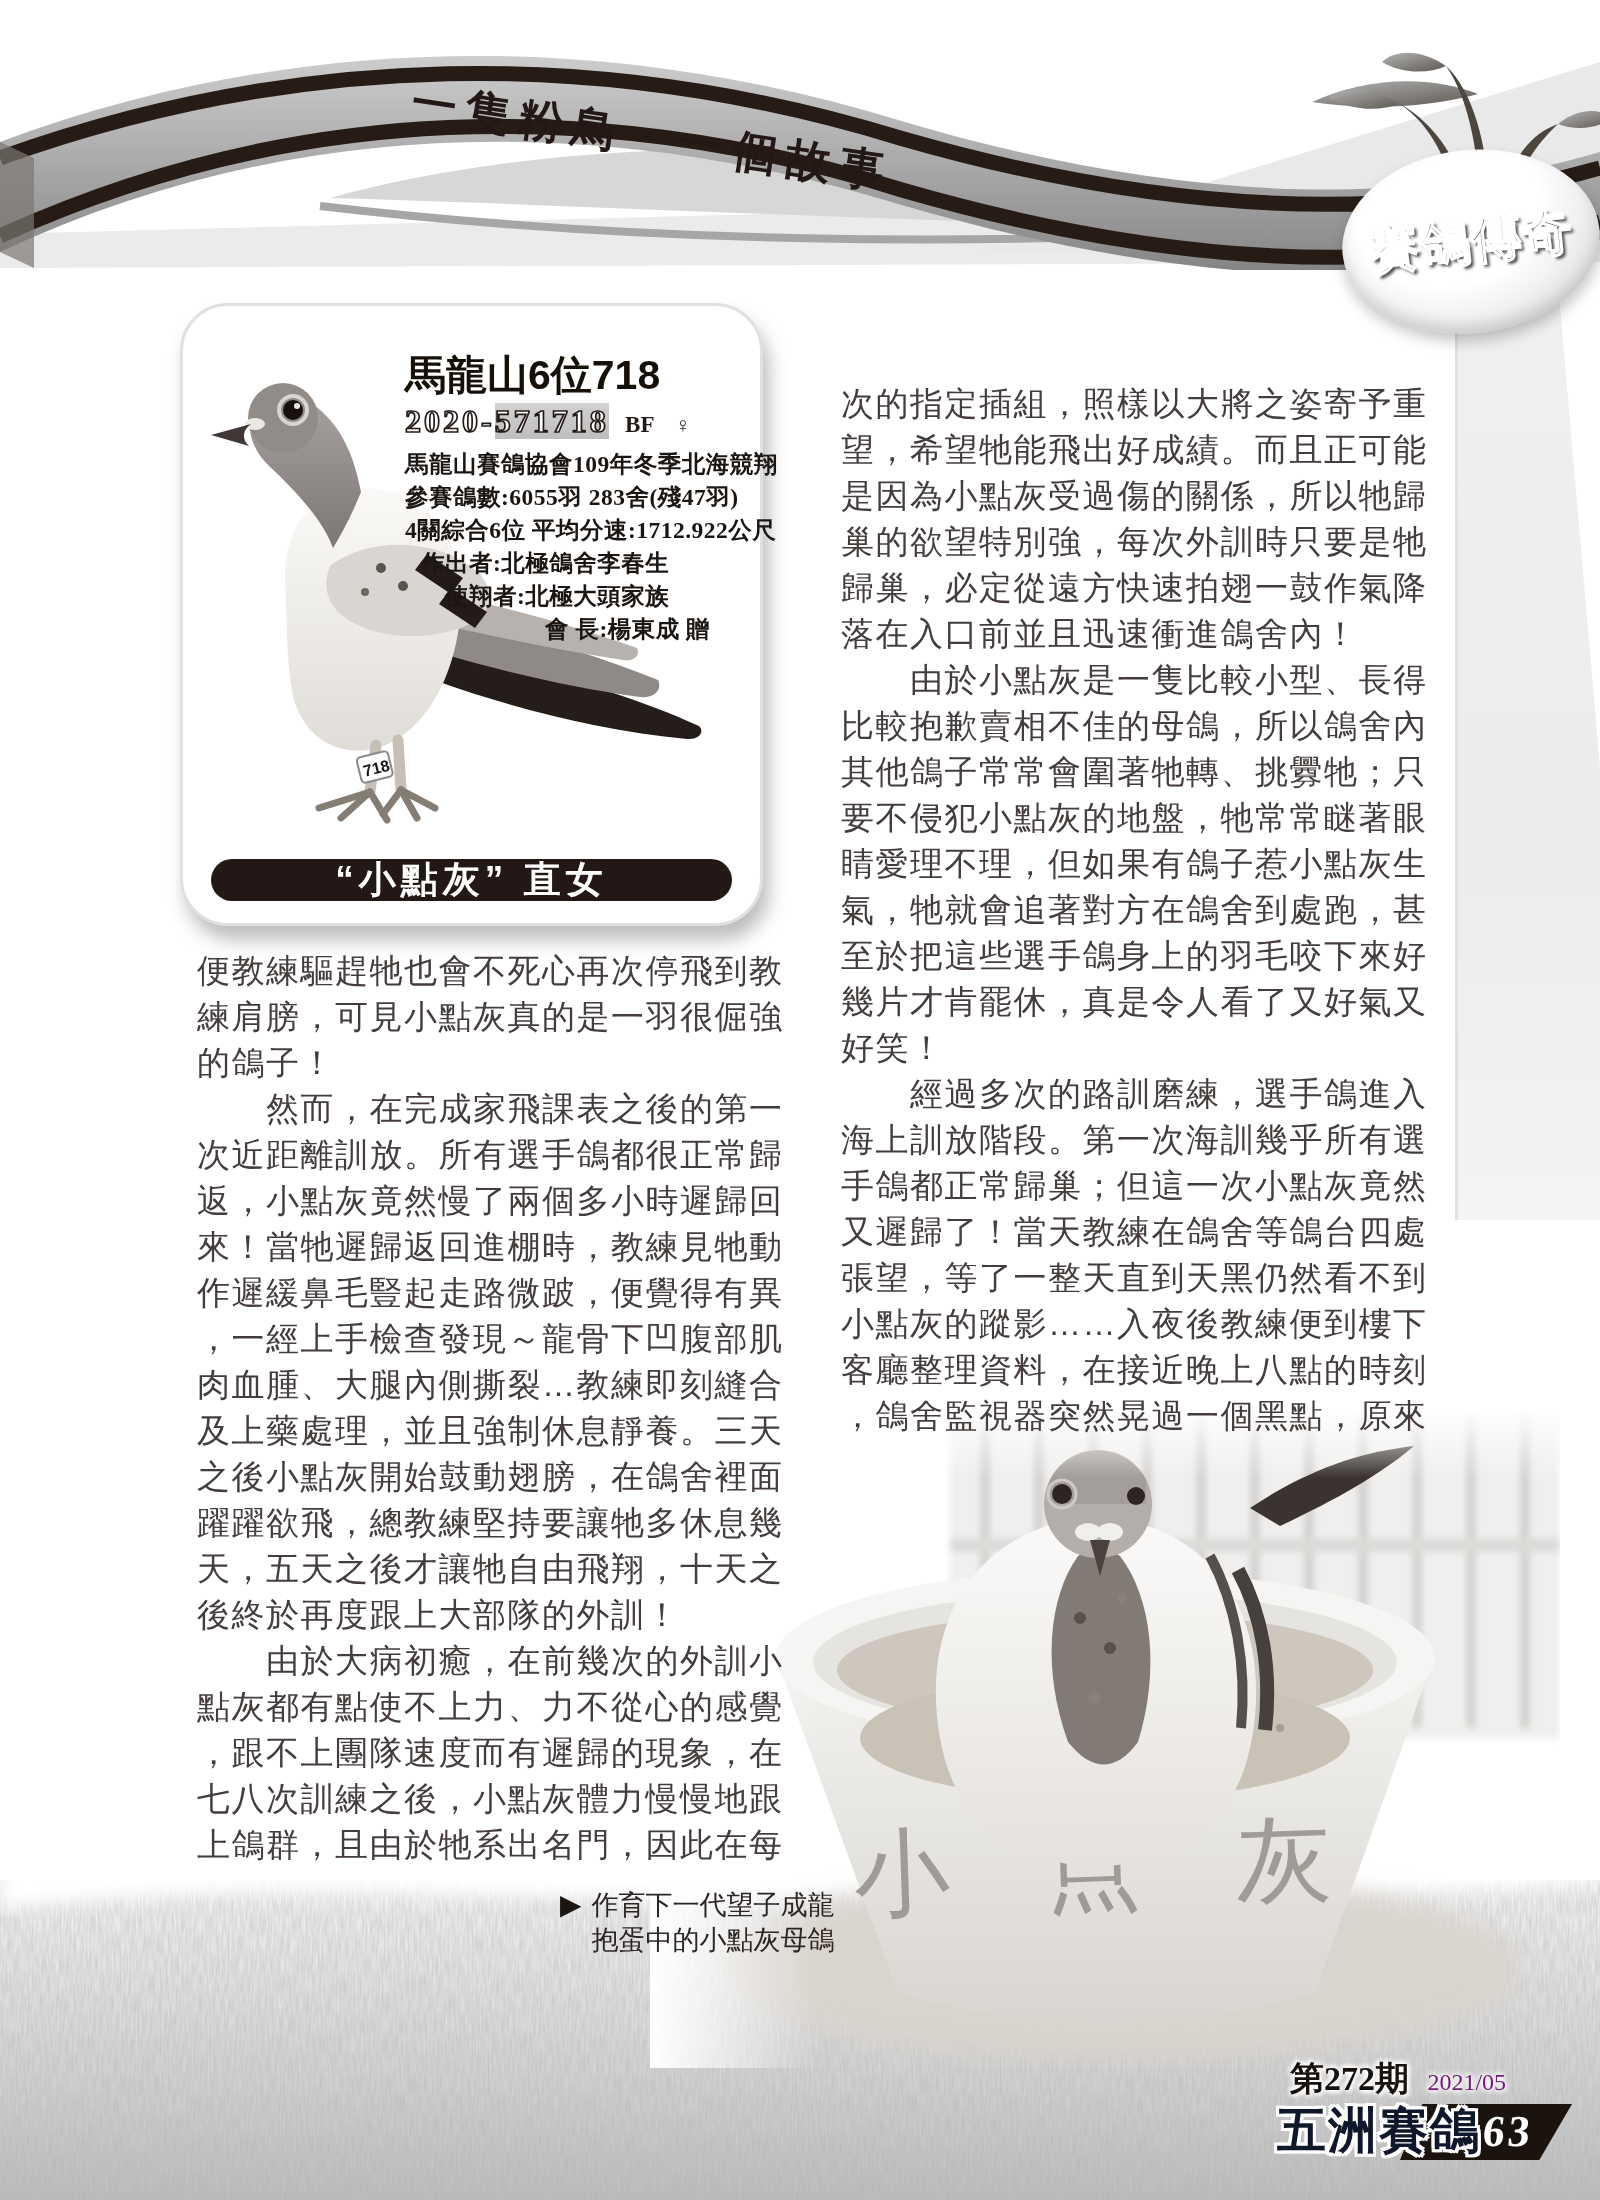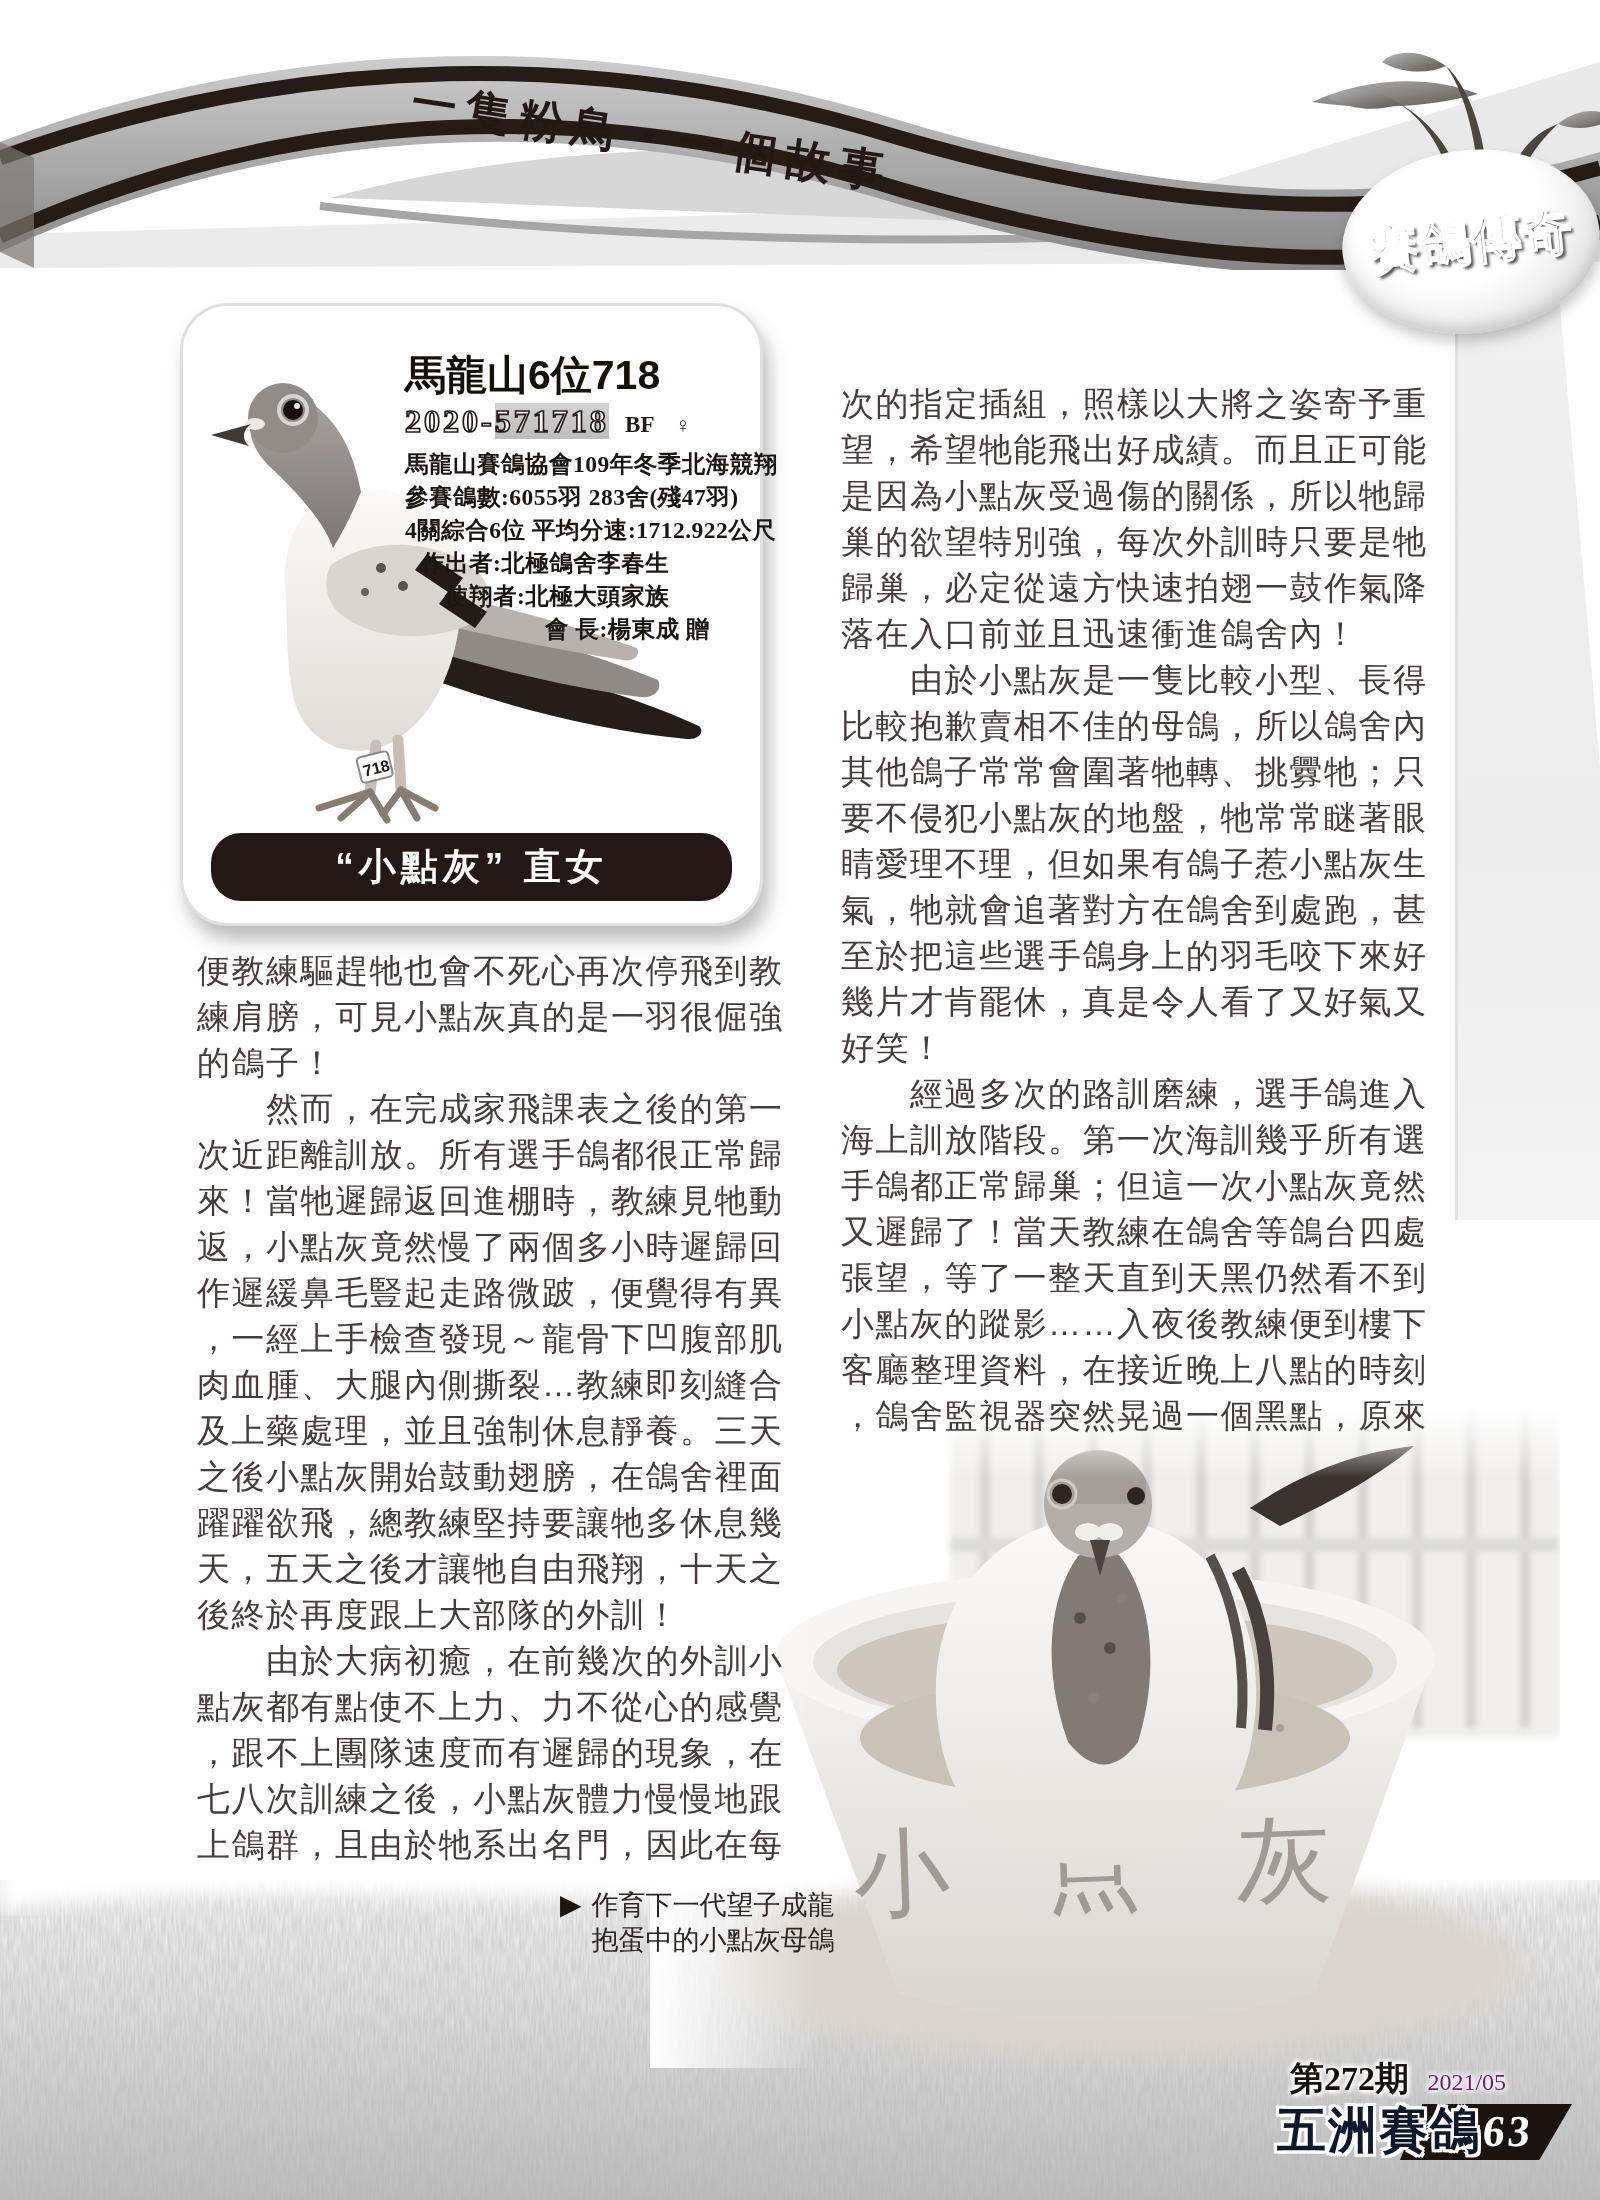--- a/index.html
+++ b/index.html
@@ -39,21 +39,21 @@
     color:#fff;-webkit-text-stroke:1.7px #231815;}
   .ring-shaded{background:linear-gradient(#d2d2d2,#bdbdbd);}
   .ring-band{font-family:"Liberation Serif",serif;font-weight:bold;font-size:23px;color:#231815;margin-left:12px;}
   .ring-sex{font-family:"Liberation Serif",serif;font-weight:bold;font-size:21px;color:#231815;margin-left:16px;}
   .card-info{margin-top:8px;}
   .ci{font-family:"Liberation Serif",serif;font-weight:bold;font-size:23.5px;line-height:33px;
     color:#1c1613;white-space:pre;letter-spacing:.5px;}
   .ind1{padding-left:16px;}
   .ind2{padding-left:40px;}
   .ind3{padding-left:140px;}
-  .card-label{position:absolute;left:28px;right:28px;bottom:22px;height:68px;border-radius:30px;
+  .card-label{position:absolute;left:28px;right:28px;bottom:22px;height:42px;border-radius:30px;
     background:#231815;display:flex;align-items:center;justify-content:center;}
   .card-label span{color:#fff;font-size:37px;font-weight:bold;letter-spacing:5px;white-space:nowrap;}
 
   
   .col{position:absolute;z-index:4;}
   .col-left{left:197px;top:948px;width:585px;}
   .col-right{left:841px;top:381px;width:590px;}
   .tl{white-space:pre;height:46px;line-height:46px;font-size:33px;letter-spacing:1.5px;color:#453d3c;}
 
   
@@ -199,22 +199,22 @@
       <span>“小點灰” 直女</span>
     </div>
   </div>
 
   <div class="col col-left">
     <div class="tl">便教練驅趕牠也會不死心再次停飛到教</div>
     <div class="tl">練肩膀，可見小點灰真的是一羽很倔強</div>
     <div class="tl">的鴿子！</div>
     <div class="tl">　　然而，在完成家飛課表之後的第一</div>
     <div class="tl">次近距離訓放。所有選手鴿都很正常歸</div>
+    <div class="tl">返，小點灰竟然慢了兩個多小時遲歸回</div>
     <div class="tl">來！當牠遲歸返回進棚時，教練見牠動</div>
-    <div class="tl">返，小點灰竟然慢了兩個多小時遲歸回</div>
     <div class="tl">作遲緩鼻毛豎起走路微跛，便覺得有異</div>
     <div class="tl">，一經上手檢查發現～龍骨下凹腹部肌</div>
     <div class="tl">肉血腫、大腿內側撕裂…教練即刻縫合</div>
     <div class="tl">及上藥處理，並且強制休息靜養。三天</div>
     <div class="tl">之後小點灰開始鼓動翅膀，在鴿舍裡面</div>
     <div class="tl">躍躍欲飛，總教練堅持要讓牠多休息幾</div>
     <div class="tl">天，五天之後才讓牠自由飛翔，十天之</div>
     <div class="tl">後終於再度跟上大部隊的外訓！</div>
     <div class="tl">　　由於大病初癒，在前幾次的外訓小</div>
     <div class="tl">點灰都有點使不上力、力不從心的感覺</div>

